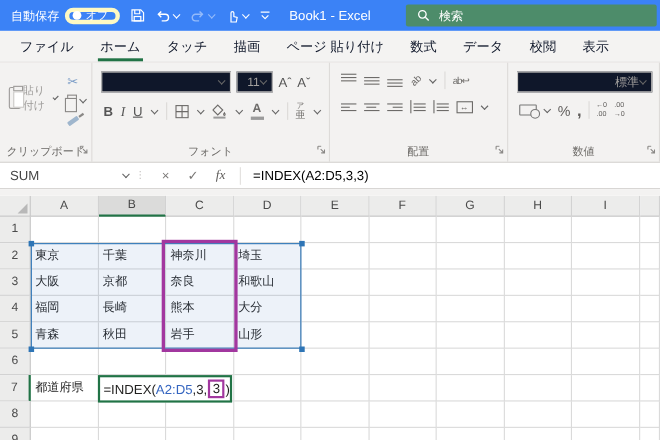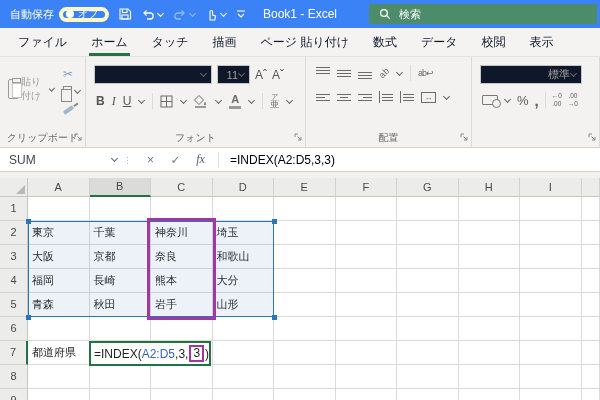--- a/index.html
+++ b/index.html
@@ -69,21 +69,21 @@
     height:2px; background:#8a8886; }
 
   .fr { display:flex; align-items:center; gap:5px; }
   .font-row1 { padding:8px 6px 0 8px; }
   .font-row2 { padding:9px 4px 0 10px; gap:7px; }
   .combo { height:19px; background:#0f172a; border:1px solid #c8c6c4;
     display:flex; align-items:center; justify-content:flex-end;
     padding:0 4px; color:#a19f9d; font-size:11px; }
   .combo-font { width:118px; }
   .combo-size { width:33px; }
-  .combo-num { width:102px; }
+  .combo-num { width:123px; }
   .abtn { color:#555; font-size:12px; }
   .bld { font-weight:bold; }
   .ita { font-style:italic; font-family:"Liberation Serif",serif; }
   .und { text-decoration:underline; }
   .vsep { width:1px; height:16px; background:#dcdad8; }
   .acolor { display:inline-flex; flex-direction:column; align-items:center;
     line-height:1; font-size:11px; color:#6d6b69; font-weight:bold; }
   .acolor .bar { width:12px; height:3px; background:#9a9a9a; margin-top:1px; }
   .ruby-ic { display:inline-flex; flex-direction:column; align-items:center;
     line-height:1; color:#6d6b69; }
@@ -412,20 +412,21 @@
         <span class="vsep"></span>
         <span class="dec">
           <span>←0</span>
           <span>.00</span>
         </span>
         <span class="dec">
           <span>.00</span>
           <span>→0</span>
         </span>
       </div>
+      <div class="grouplabel">数値</div>
       <span class="launcher">
         <svg width="8" height="8" viewBox="0 0 8 8">
             <g fill="none" stroke="#8a8886" stroke-width="1">
               <path d="M1 1h3M1 1v3M3.5 3.5L7 7M7 4v3H4"></path>
             </g>
           </svg>
       </span>
     </div>
   </div>
 

